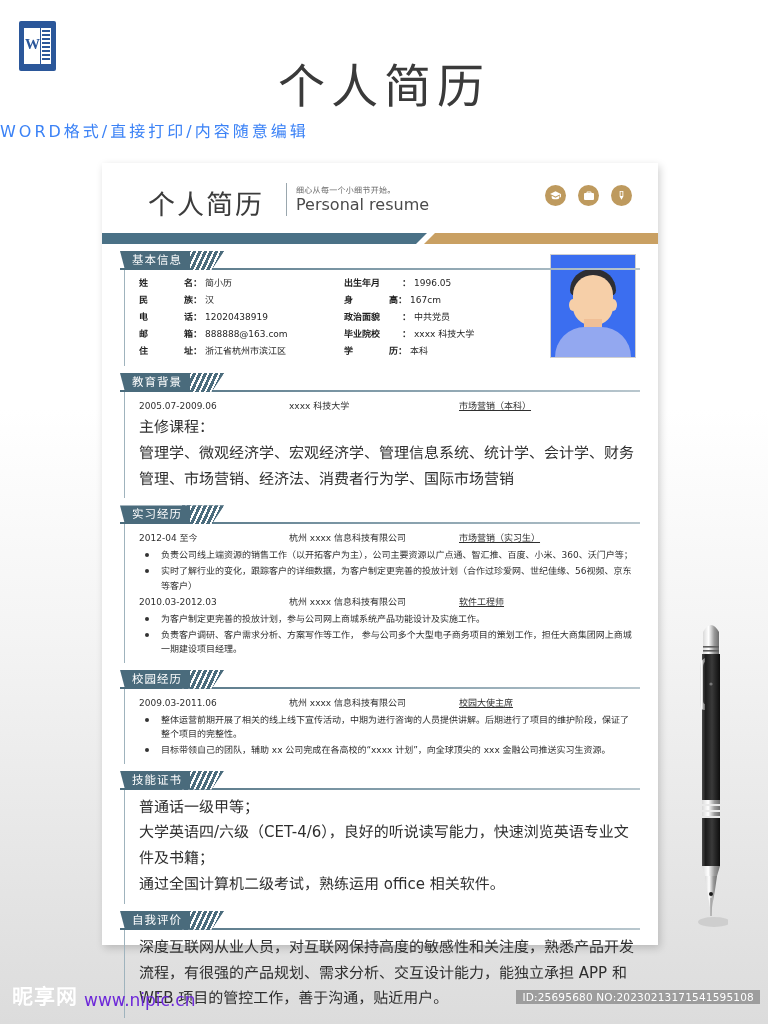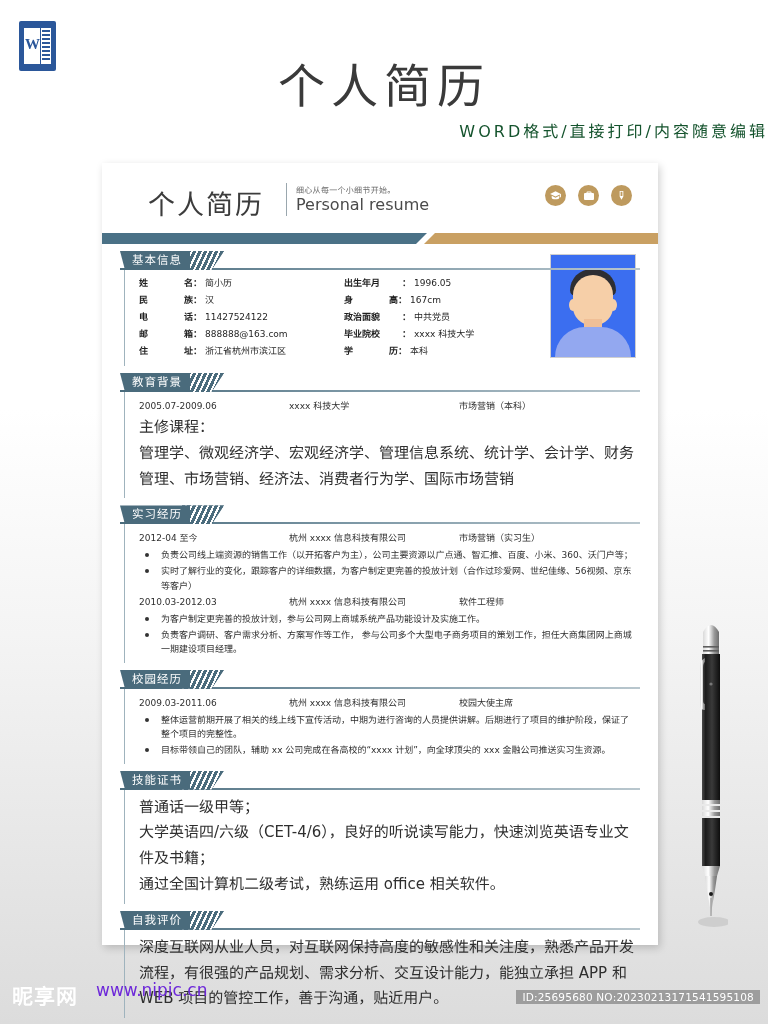--- a/index.html
+++ b/index.html
@@ -83,24 +83,24 @@
     font-size: 47px;
     letter-spacing: 6px;
     color: #3a3a3a;
     font-weight: 400;
     font-family: "DejaVu Sans", sans-serif;
   }
   .banner-sub {
     position: absolute;
     left: 0; top: 118px;
     width: 768px;
-    text-align: right;
+    text-align: left;
     font-size: 16px;
     letter-spacing: 3px;
-    color: #14532d;
+    color: #3b82f6;
     font-family: "DejaVu Sans", sans-serif;
   }
 
   
   .page {
     position: absolute;
     left: 102px;
     top: 163px;
     width: 556px;
     height: 782px;
@@ -332,21 +332,21 @@
 
   
   .job-row {
     display: flex;
     font-size: 9px;
     line-height: 17px;
     margin-top: 1px;
   }
   .job-date { width: 150px; }
   .job-company { width: 170px; }
-  .job-role { flex: 1; }
+  .job-role { flex: 1; text-decoration: underline; }
 
   ul.bullets {
     list-style: none;
     margin: 0; padding: 0;
   }
   ul.bullets li {
     position: relative;
     padding-left: 22px;
     font-size: 9px;
     line-height: 1.62;
@@ -375,22 +375,22 @@
     height: 320px;
   }
   .pen svg { display: block; }
 
   
   .footer-logo {
     position: absolute;
     left: 12px;
     bottom: 14px;
     display: flex;
-    align-items: flex-start;
-    gap: 18px;
+    align-items: flex-end;
+    gap: 6px;
   }
   .footer-logo .cn {
     font-size: 21px;
     font-weight: bold;
     color: #ffffff;
     letter-spacing: 1px;
     font-family: "DejaVu Sans", sans-serif;
     text-shadow: 0 0 1px rgba(0,0,0,0.06);
   }
   .footer-logo .url {
@@ -485,21 +485,21 @@
                 </span>
                 <span class="info-colon">：</span>
                 <span class="info-value">汉</span>
             </div>
             <div class="info-row">
               <span class="info-label">
                   <span>电</span>
                   <span>话</span>
                 </span>
                 <span class="info-colon">：</span>
-                <span class="info-value">11427524122</span>
+                <span class="info-value">12020438919</span>
             </div>
             <div class="info-row">
               <span class="info-label">
                   <span>邮</span>
                   <span>箱</span>
                 </span>
                 <span class="info-colon">：</span>
                 <span class="info-value">888888@163.com</span>
             </div>
             <div class="info-row">

